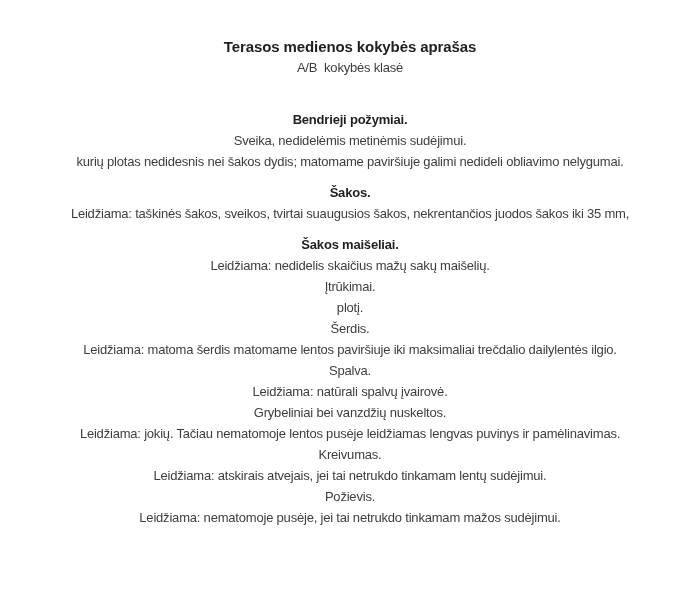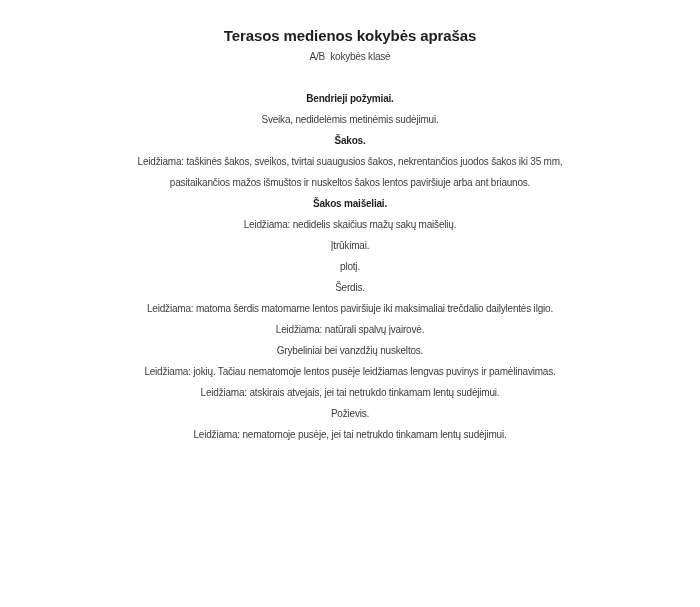--- a/index.html
+++ b/index.html
@@ -9,63 +9,66 @@
   body {
     width: 700px;
     height: 607px;
     background: #ffffff;
     overflow: hidden;
     font-family: "Liberation Sans", sans-serif;
   }
   .doc {
     box-sizing: border-box;
     width: 700px;
-    padding-top: 25px;
+    padding-top: 36px;
   }
   .line {
     height: 21px;
     line-height: 21px;
-    font-size: 10px;
+    font-size: 13px;
     letter-spacing: -0.2px;
     color: #3d3d3d;
     text-align: center;
     white-space: pre;       
     overflow: visible;
   }
   .line.title {
     font-weight: 700;
     font-size: 15px;
     letter-spacing: -0.1px;
     color: #1e1e1e;
   }
   .line.bold {
     font-weight: 700;
     color: #1e1e1e;
+    margin-top: 10px;
   }
   .line.blank {
     
   }
 </style>
 </head>
 <body>
 
 <main class="doc">
     <div class="line title">Terasos medienos kokybės aprašas</div>
     <div class="line normal">A/B  kokybės klasė</div>
     <div class="line blank"></div>
     <div class="line bold">Bendrieji požymiai.</div>
     <div class="line normal">Sveika, nedidelėmis metinėmis sudėjimui.</div>
+    <div class="line normal">kurių plotas nedidesnis nei šakos dydis; matomame paviršiuje galimi nedideli obliavimo nelygumai.</div>
     <div class="line bold">Šakos.</div>
     <div class="line normal">Leidžiama: taškinės šakos, sveikos, tvirtai suaugusios šakos, nekrentančios juodos šakos iki 35 mm,</div>
-    <div class="line normal">pasitaikančios mažos išmuštos ir nuskeltos šakos lentos paviršiuje arba ant briaunos.</div>
     <div class="line bold">Šakos maišeliai.</div>
     <div class="line normal">Leidžiama: nedidelis skaičius mažų sakų maišelių.</div>
     <div class="line normal">Įtrūkimai.</div>
     <div class="line normal">plotį.</div>
     <div class="line normal">Šerdis.</div>
     <div class="line normal">Leidžiama: matoma šerdis matomame lentos paviršiuje iki maksimaliai trečdalio dailylentės ilgio.</div>
+    <div class="line normal">Spalva.</div>
     <div class="line normal">Leidžiama: natūrali spalvų įvairovė.</div>
     <div class="line normal">Grybeliniai bei vanzdžių nuskeltos.</div>
     <div class="line normal">Leidžiama: jokių. Tačiau nematomoje lentos pusėje leidžiamas lengvas puvinys ir pamėlinavimas.</div>
+    <div class="line normal">Kreivumas.</div>
     <div class="line normal">Leidžiama: atskirais atvejais, jei tai netrukdo tinkamam lentų sudėjimui.</div>
     <div class="line normal">Požievis.</div>
-    <div class="line normal">Leidžiama: nematomoje pusėje, jei tai netrukdo tinkamam lentų sudėjimui.</div>
+    <div class="line normal">Leidžiama: nematomoje pusėje, jei tai netrukdo tinkamam mažos sudėjimui.</div>
   </main>
 
 </body></html>

